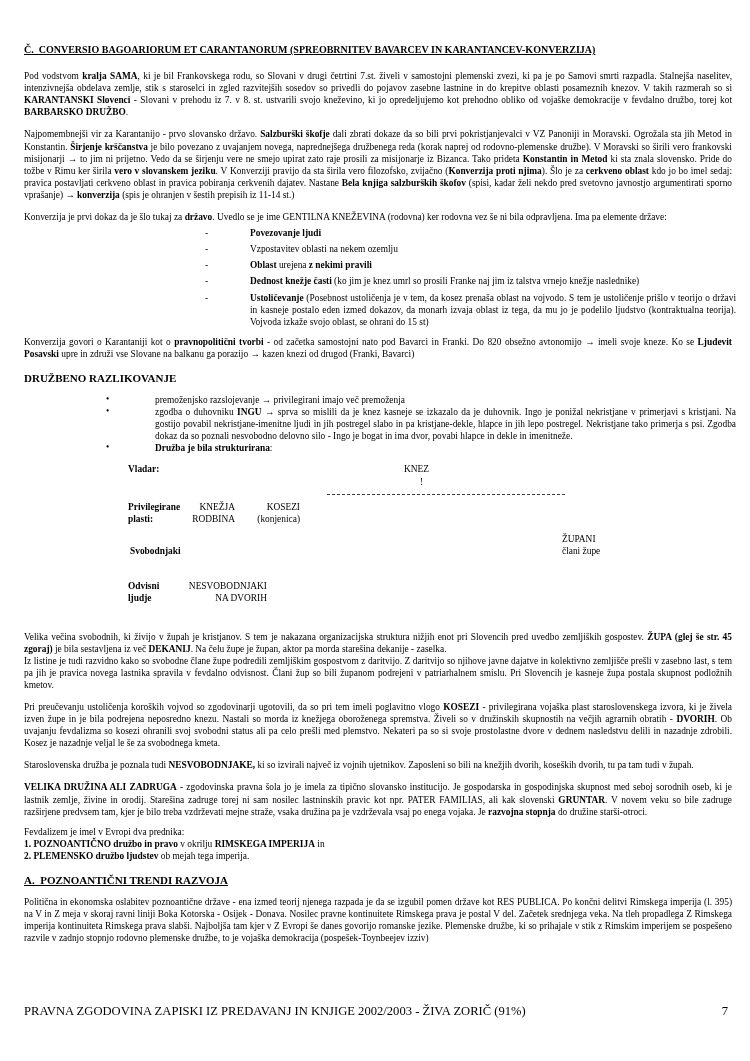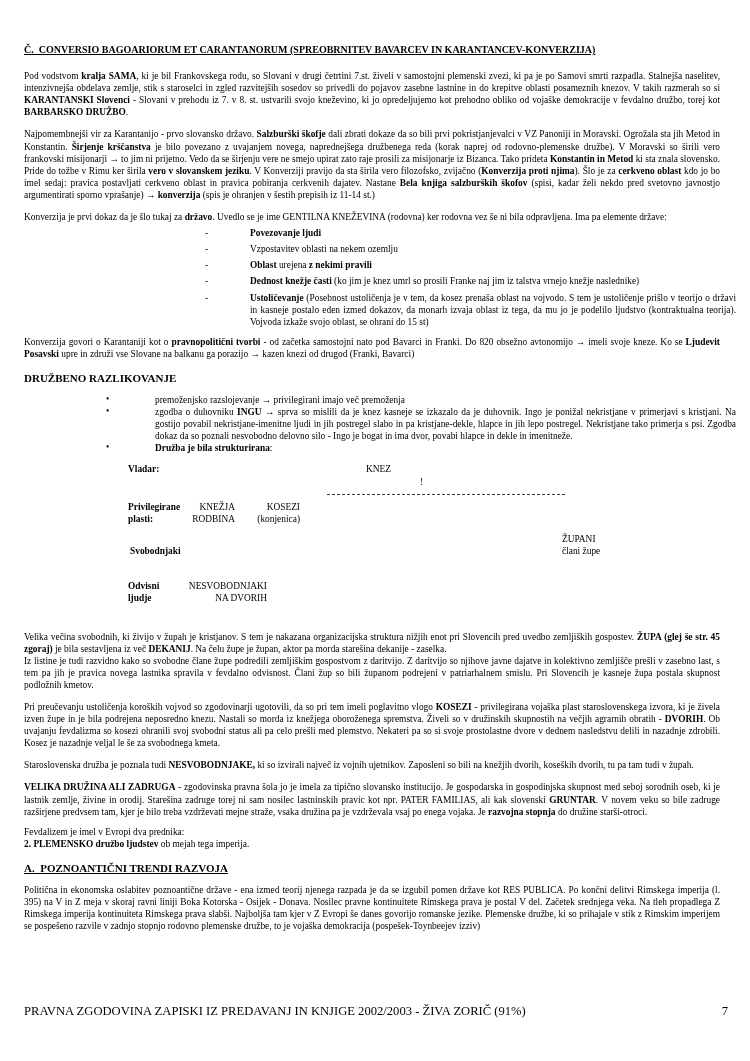--- a/index.html
+++ b/index.html
@@ -20,21 +20,21 @@
   }
   .doc-title {
     font-size: 10px;
     font-weight: bold;
     text-decoration: underline;
     margin: 0 0 14px 0;
     white-space: pre-wrap;
   }
   .para {
     text-align: justify;
-    margin: 0 16px 10px 0;
+    margin: 0 4px 10px 0;
   }
   .para.no-gap { margin-bottom: 0; }
   .para.sm-gap { margin-bottom: 4px; }
   .heading {
     font-weight: bold;
     font-size: 11px;
     margin: 12px 0 10px 0;
     white-space: pre-wrap;
   }
   .heading.underlined { text-decoration: underline; }
@@ -100,21 +100,21 @@
   <h2 class="heading">DRUŽBENO RAZLIKOVANJE</h2>
 
   <ul class="bullet-list">
     <li><span class="marker">•</span><span>premoženjsko razslojevanje → privilegirani imajo več premoženja</span></li>
     <li><span class="marker">•</span><span>zgodba o duhovniku <b>INGU</b> → sprva so mislili da je knez kasneje se izkazalo da je duhovnik. Ingo je ponižal nekristjane v primerjavi s kristjani. Na gostijo povabil nekristjane-imenitne ljudi in jih postregel slabo in pa kristjane-dekle, hlapce in jih lepo postregel. Nekristjane tako primerja s psi. Zgodba dokaz da so poznali nesvobodno delovno silo - Ingo je bogat in ima dvor, povabi hlapce in dekle in imenitneže.</span></li>
     <li><span class="marker">•</span><span><b>Družba je bila strukturirana</b>:</span></li>
   </ul>
 
   <div class="diagram">
     <span class="dg bold" style="left:104px; top:2px">Vladar:</span>
-    <span class="dg" style="left:342px; top:2px">KNEZ</span>
+    <span class="dg" style="left:380px; top:2px">KNEZ</span>
     <span class="dg" style="left:396px; top:15px">!</span>
     <div class="dg dashline" style="left:303px; top:33px; width:238px"></div>
 
     <div class="dg bold" style="left:104px; top:40px">
       <div>Privilegirane</div>
       <div>plasti:</div>
     </div>
     <div class="dg center" style="left:155px; top:40px; width:56px">
       <div>KNEŽJA</div>
       <div>RODBINA</div>
@@ -144,20 +144,21 @@
   <p class="para" style="margin-bottom:10px">Iz listine je tudi razvidno kako so svobodne člane župe podredili zemljiškim gospostvom z daritvijo. Z daritvijo so njihove javne dajatve in kolektivno zemljišče prešli v zasebno last, s tem pa jih je pravica novega lastnika spravila v fevdalno odvisnost. Člani žup so bili županom podrejeni v patriarhalnem smislu. Pri Slovencih je kasneje župa postala skupnost podložnih kmetov.</p>
 
   <p class="para" style="margin-bottom:10px">Pri preučevanju ustoličenja koroških vojvod so zgodovinarji ugotovili, da so pri tem imeli poglavitno vlogo <b>KOSEZI</b> - privilegirana vojaška plast staroslovenskega izvora, ki je živela izven župe in je bila podrejena neposredno knezu. Nastali so morda iz knežjega oboroženega spremstva. Živeli so v družinskih skupnostih na večjih agrarnih obratih - <b>DVORIH</b>. Ob uvajanju fevdalizma so kosezi ohranili svoj svobodni status ali pa celo prešli med plemstvo. Nekateri pa so si svoje prostolastne dvore v dednem nasledstvu delili in nazadnje zdrobili. Kosez je nazadnje veljal le še za svobodnega kmeta.</p>
 
   <p class="para" style="margin-bottom:10px">Staroslovenska družba je poznala tudi <b>NESVOBODNJAKE,</b> ki so izvirali največ iz vojnih ujetnikov. Zaposleni so bili na knežjih dvorih, koseških dvorih, tu pa tam tudi v župah.</p>
 
   <p class="para" style="margin-bottom:8px"><b>VELIKA DRUŽINA ALI ZADRUGA</b>  - zgodovinska pravna šola jo je imela za tipično slovansko institucijo. Je gospodarska in gospodinjska skupnost med seboj sorodnih oseb, ki je lastnik zemlje, živine in orodij. Starešina zadruge torej ni sam nosilec lastninskih pravic kot npr. PATER FAMILIAS, ali kak slovenski <b>GRUNTAR</b>. V novem veku so bile zadruge razširjene predvsem tam, kjer je bilo treba vzdrževati mejne straže, vsaka družina pa je vzdrževala vsaj po enega vojaka. Je <b>razvojna stopnja</b> do družine starši-otroci.</p>
 
 
   <p class="para no-gap">Fevdalizem je imel v Evropi dva prednika:</p>
+  <p class="para no-gap"><b>1. POZNOANTIČNO družbo in pravo</b>  v okrilju <b>RIMSKEGA IMPERIJA</b> in</p>
   <p class="para" style="margin-bottom:8px"><b>2. PLEMENSKO družbo ljudstev</b> ob mejah tega imperija.</p>
 
   <h2 class="heading underlined">A.  POZNOANTIČNI TRENDI RAZVOJA</h2>
 
   <p class="para no-gap">Politična in ekonomska oslabitev poznoantične države - ena izmed teorij njenega razpada je da se izgubil pomen države kot RES PUBLICA. Po končni delitvi Rimskega imperija (l. 395) na V in Z meja v skoraj ravni liniji Boka Kotorska - Osijek - Donava. Nosilec pravne kontinuitete Rimskega prava je postal V del. Začetek srednjega veka. Na tleh propadlega Z Rimskega imperija kontinuiteta Rimskega prava slabši. Najboljša tam kjer v Z Evropi še danes govorijo romanske jezike. Plemenske družbe, ki so prihajale v stik z Rimskim imperijem se  pospešeno razvile v zadnjo stopnjo rodovno plemenske družbe, to je vojaška demokracija (pospešek-Toynbeejev izziv)</p>
 
 </div>
 
 <div class="footer">
   <span>PRAVNA ZGODOVINA ZAPISKI IZ PREDAVANJ IN KNJIGE 2002/2003 - ŽIVA ZORIČ (91%)</span>

